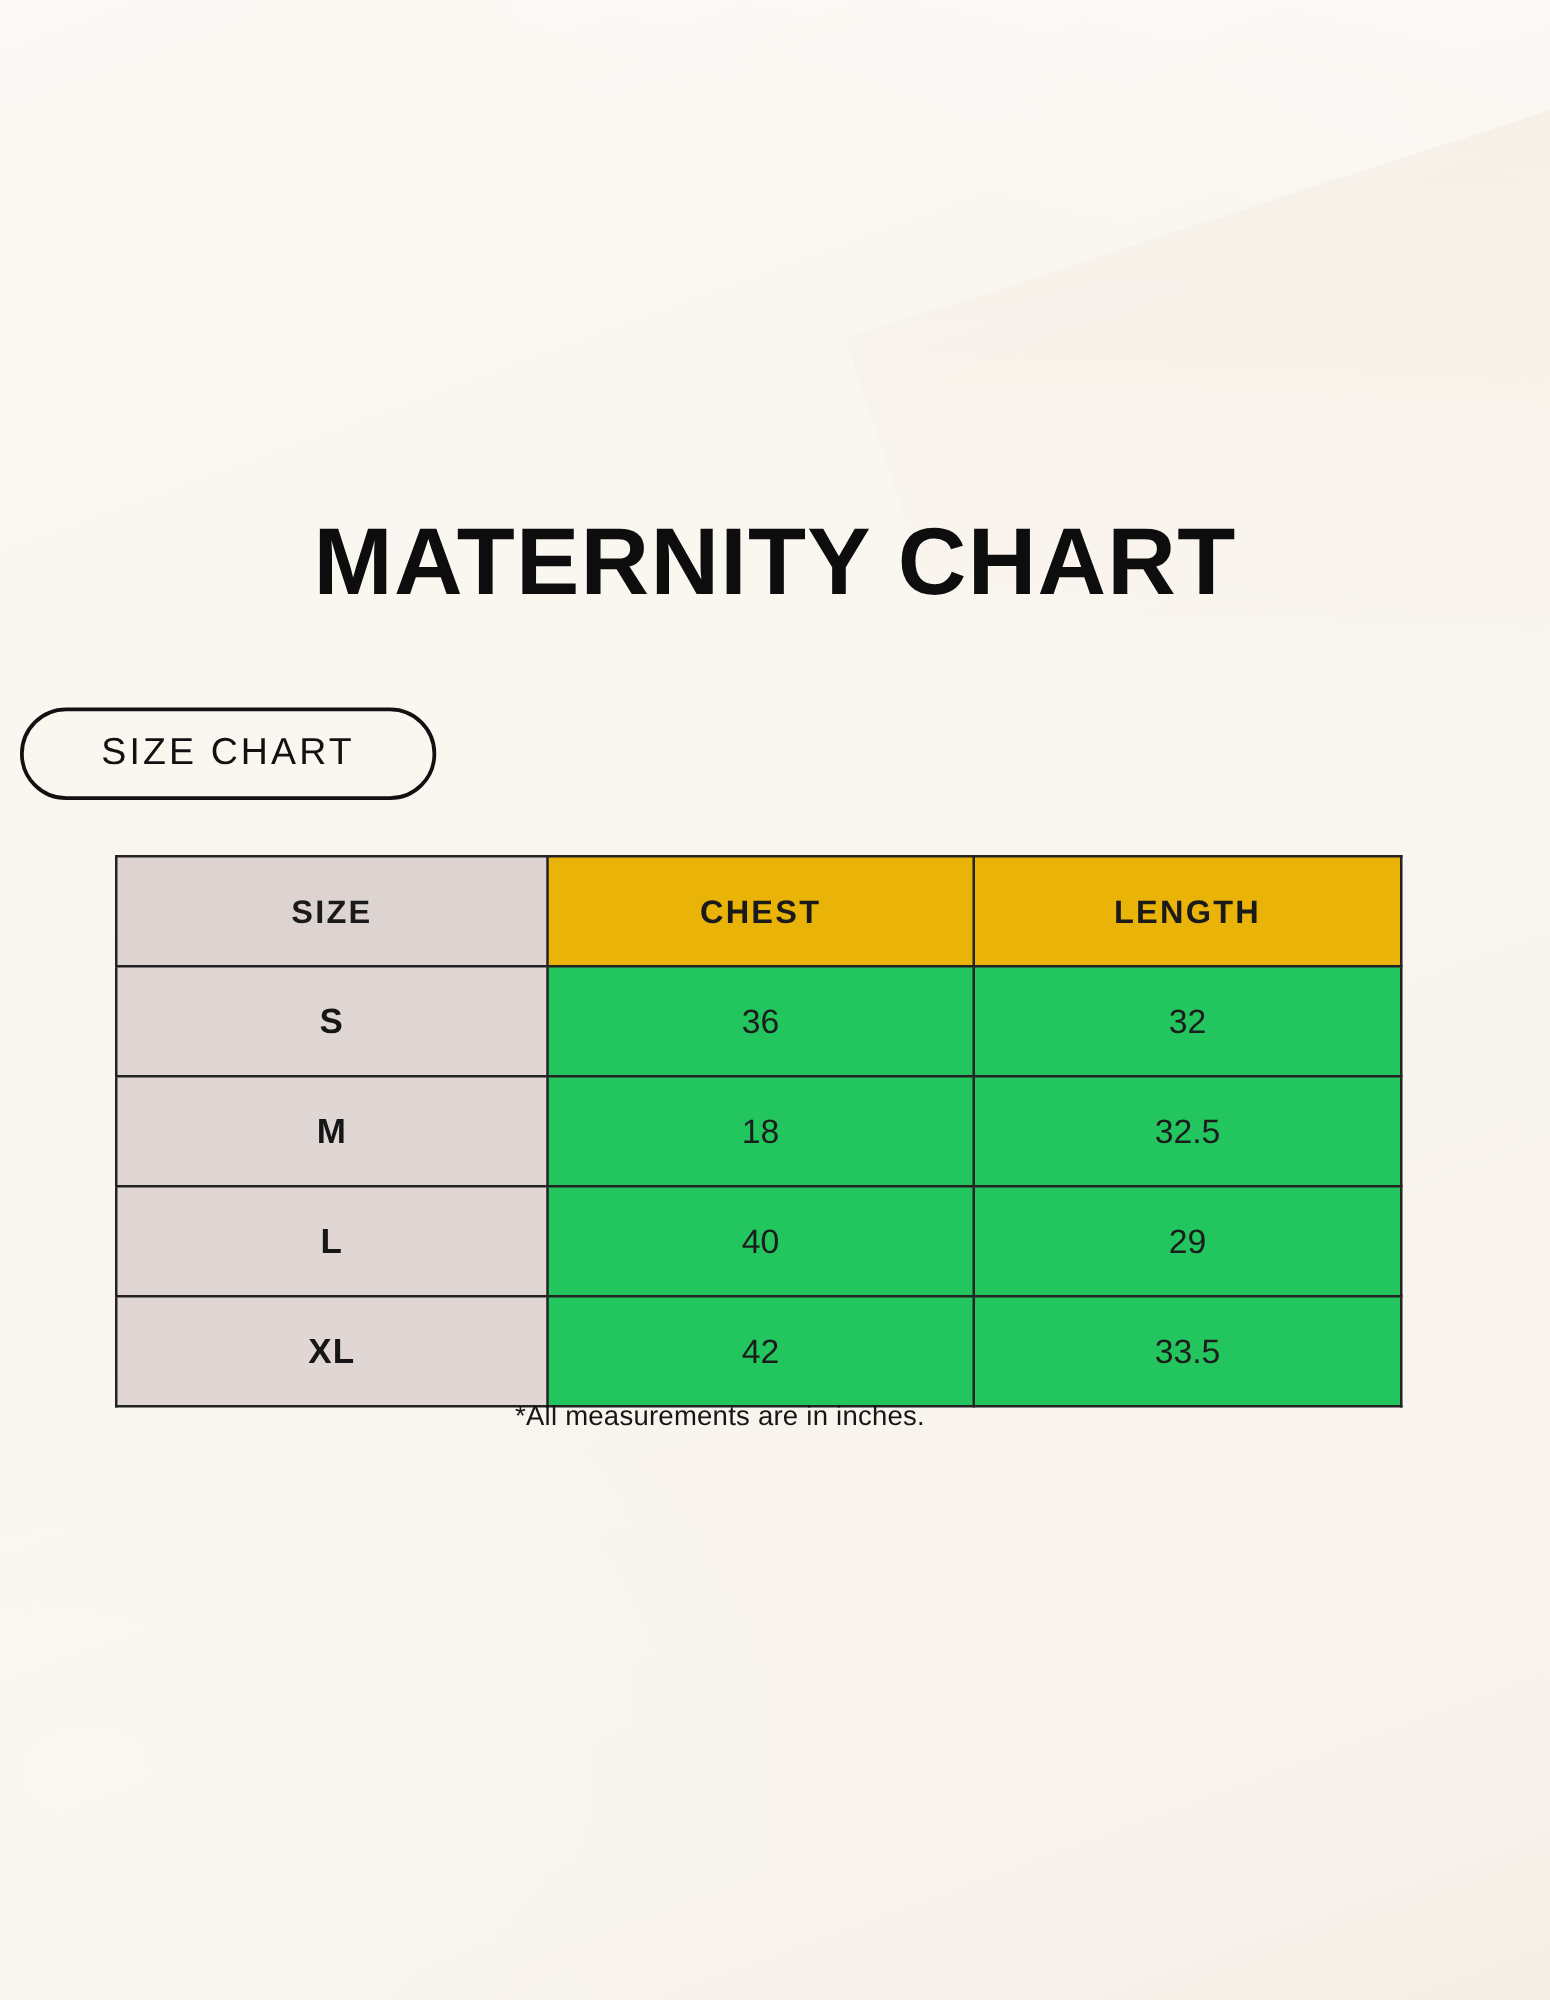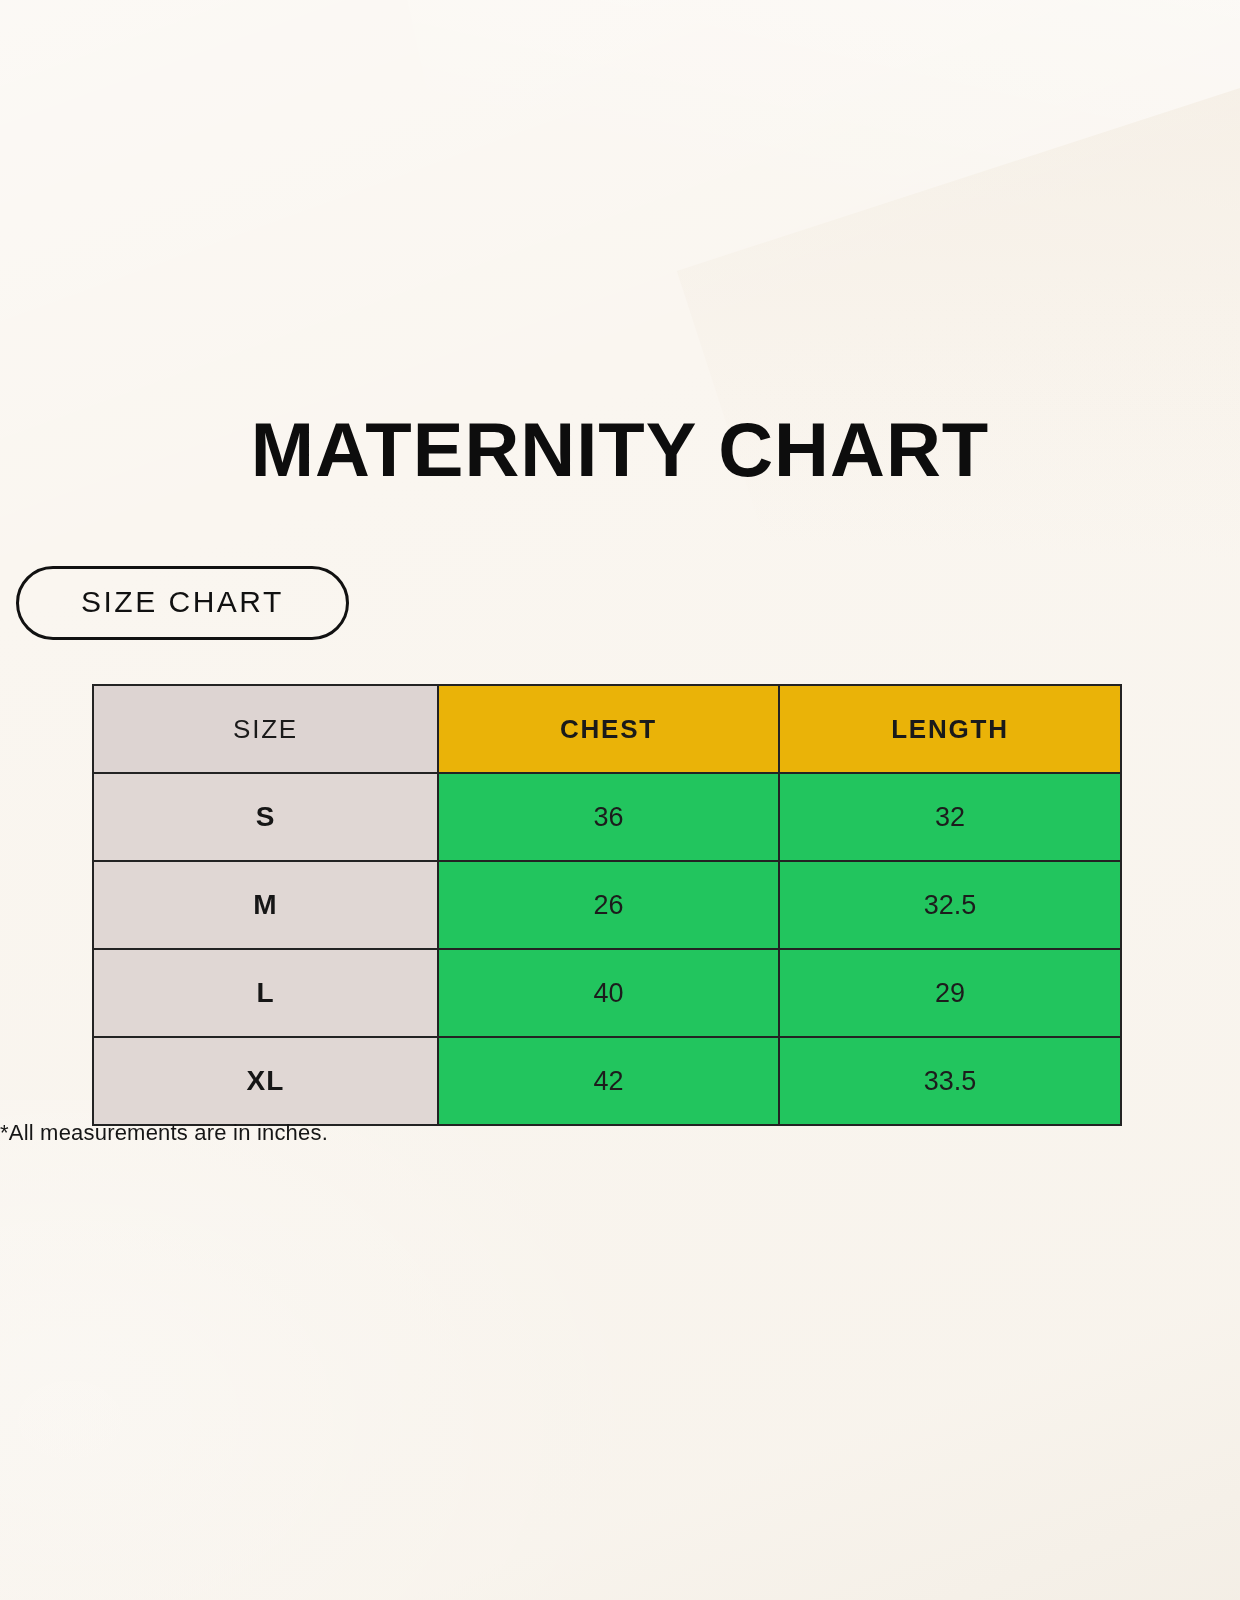--- a/index.html
+++ b/index.html
@@ -113,21 +113,21 @@
     vertical-align: middle;
     padding: 0;
   }
   col.c-size   { width: 345px; }
   col.c-chest  { width: 341px; }
   col.c-length { width: 342px; }
 
   th.head-size {
     background: #ddd4d2;
     font-size: 26px;
-    font-weight: 400;
+    font-weight: 700;
     letter-spacing: 1.8px;
     color: #1a1a1a;
   }
   th.head-measure {
     background: #eab308;
     font-size: 26px;
     font-weight: 700;
     letter-spacing: 1.8px;
     color: #1a1a1a;
   }
@@ -141,23 +141,23 @@
   td.cell-value {
     background: #22c55e;
     font-size: 27px;
     font-weight: 400;
     color: #1c1c1c;
   }
 
   .footnote {
     position: absolute;
     top: 1120px;
-    left: 0;
+    left: 16px;
     width: 1120px;
-    text-align: left;
+    text-align: center;
     font-size: 22px;
     font-weight: 500;
     color: #161616;
     letter-spacing: 0.2px;
   }
 </style>
 </head>
 <body>
 
 <div class="sheen-a"></div>
@@ -188,21 +188,21 @@
         </tr>
       </thead>
       <tbody>
         <tr>
           <td class="cell-size">S</td>
           <td class="cell-value">36</td>
           <td class="cell-value">32</td>
         </tr>
         <tr>
           <td class="cell-size">M</td>
-          <td class="cell-value">26</td>
+          <td class="cell-value">18</td>
           <td class="cell-value">32.5</td>
         </tr>
         <tr>
           <td class="cell-size">L</td>
           <td class="cell-value">40</td>
           <td class="cell-value">29</td>
         </tr>
         <tr>
           <td class="cell-size">XL</td>
           <td class="cell-value">42</td>

